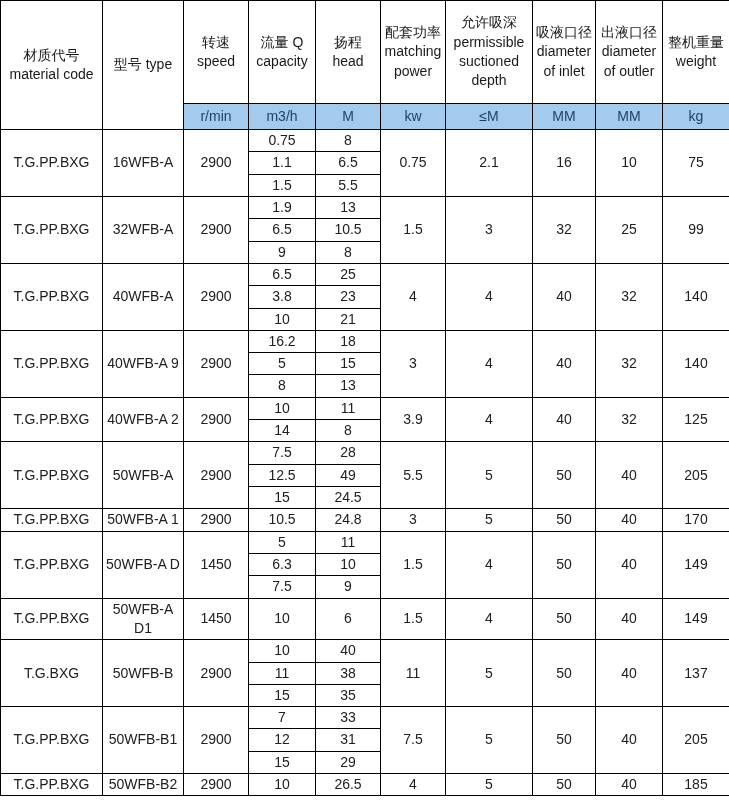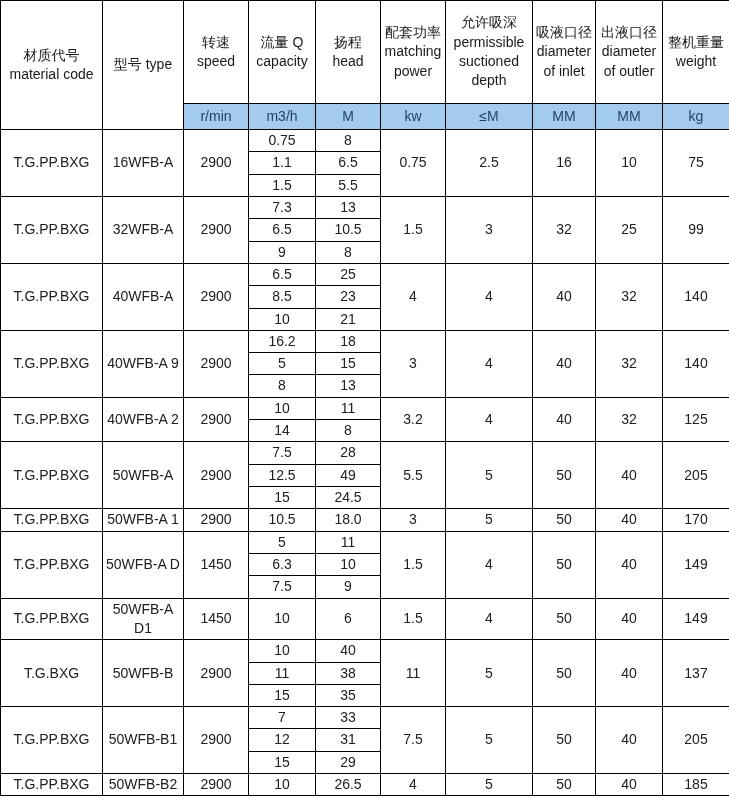--- a/index.html
+++ b/index.html
@@ -71,38 +71,38 @@
     </tr>
   </thead>
   <tbody id="table-body">
       <tr>
         <td rowspan="3">T.G.PP.BXG</td>
         <td rowspan="3">16WFB-A</td>
         <td rowspan="3">2900</td>
         <td>0.75</td>
         <td>8</td>
         <td rowspan="3">0.75</td>
-        <td rowspan="3">2.5</td>
+        <td rowspan="3">2.1</td>
         <td rowspan="3">16</td>
         <td rowspan="3">10</td>
         <td rowspan="3">75</td>
       </tr>
       <tr>
         <td>1.1</td>
         <td>6.5</td>
       </tr>
       <tr>
         <td>1.5</td>
         <td>5.5</td>
       </tr>
       <tr>
         <td rowspan="3">T.G.PP.BXG</td>
         <td rowspan="3">32WFB-A</td>
         <td rowspan="3">2900</td>
-        <td>7.3</td>
+        <td>1.9</td>
         <td>13</td>
         <td rowspan="3">1.5</td>
         <td rowspan="3">3</td>
         <td rowspan="3">32</td>
         <td rowspan="3">25</td>
         <td rowspan="3">99</td>
       </tr>
       <tr>
         <td>6.5</td>
         <td>10.5</td>
@@ -117,21 +117,21 @@
         <td rowspan="3">2900</td>
         <td>6.5</td>
         <td>25</td>
         <td rowspan="3">4</td>
         <td rowspan="3">4</td>
         <td rowspan="3">40</td>
         <td rowspan="3">32</td>
         <td rowspan="3">140</td>
       </tr>
       <tr>
-        <td>8.5</td>
+        <td>3.8</td>
         <td>23</td>
       </tr>
       <tr>
         <td>10</td>
         <td>21</td>
       </tr>
       <tr>
         <td rowspan="3">T.G.PP.BXG</td>
         <td rowspan="3">40WFB-A 9</td>
         <td rowspan="3">2900</td>
@@ -150,21 +150,21 @@
       <tr>
         <td>8</td>
         <td>13</td>
       </tr>
       <tr>
         <td rowspan="2">T.G.PP.BXG</td>
         <td rowspan="2">40WFB-A 2</td>
         <td rowspan="2">2900</td>
         <td>10</td>
         <td>11</td>
-        <td rowspan="2">3.2</td>
+        <td rowspan="2">3.9</td>
         <td rowspan="2">4</td>
         <td rowspan="2">40</td>
         <td rowspan="2">32</td>
         <td rowspan="2">125</td>
       </tr>
       <tr>
         <td>14</td>
         <td>8</td>
       </tr>
       <tr>
@@ -185,21 +185,21 @@
       </tr>
       <tr>
         <td>15</td>
         <td>24.5</td>
       </tr>
       <tr>
         <td>T.G.PP.BXG</td>
         <td>50WFB-A 1</td>
         <td>2900</td>
         <td>10.5</td>
-        <td>18.0</td>
+        <td>24.8</td>
         <td>3</td>
         <td>5</td>
         <td>50</td>
         <td>40</td>
         <td>170</td>
       </tr>
       <tr>
         <td rowspan="3">T.G.PP.BXG</td>
         <td rowspan="3">50WFB-A D</td>
         <td rowspan="3">1450</td>

